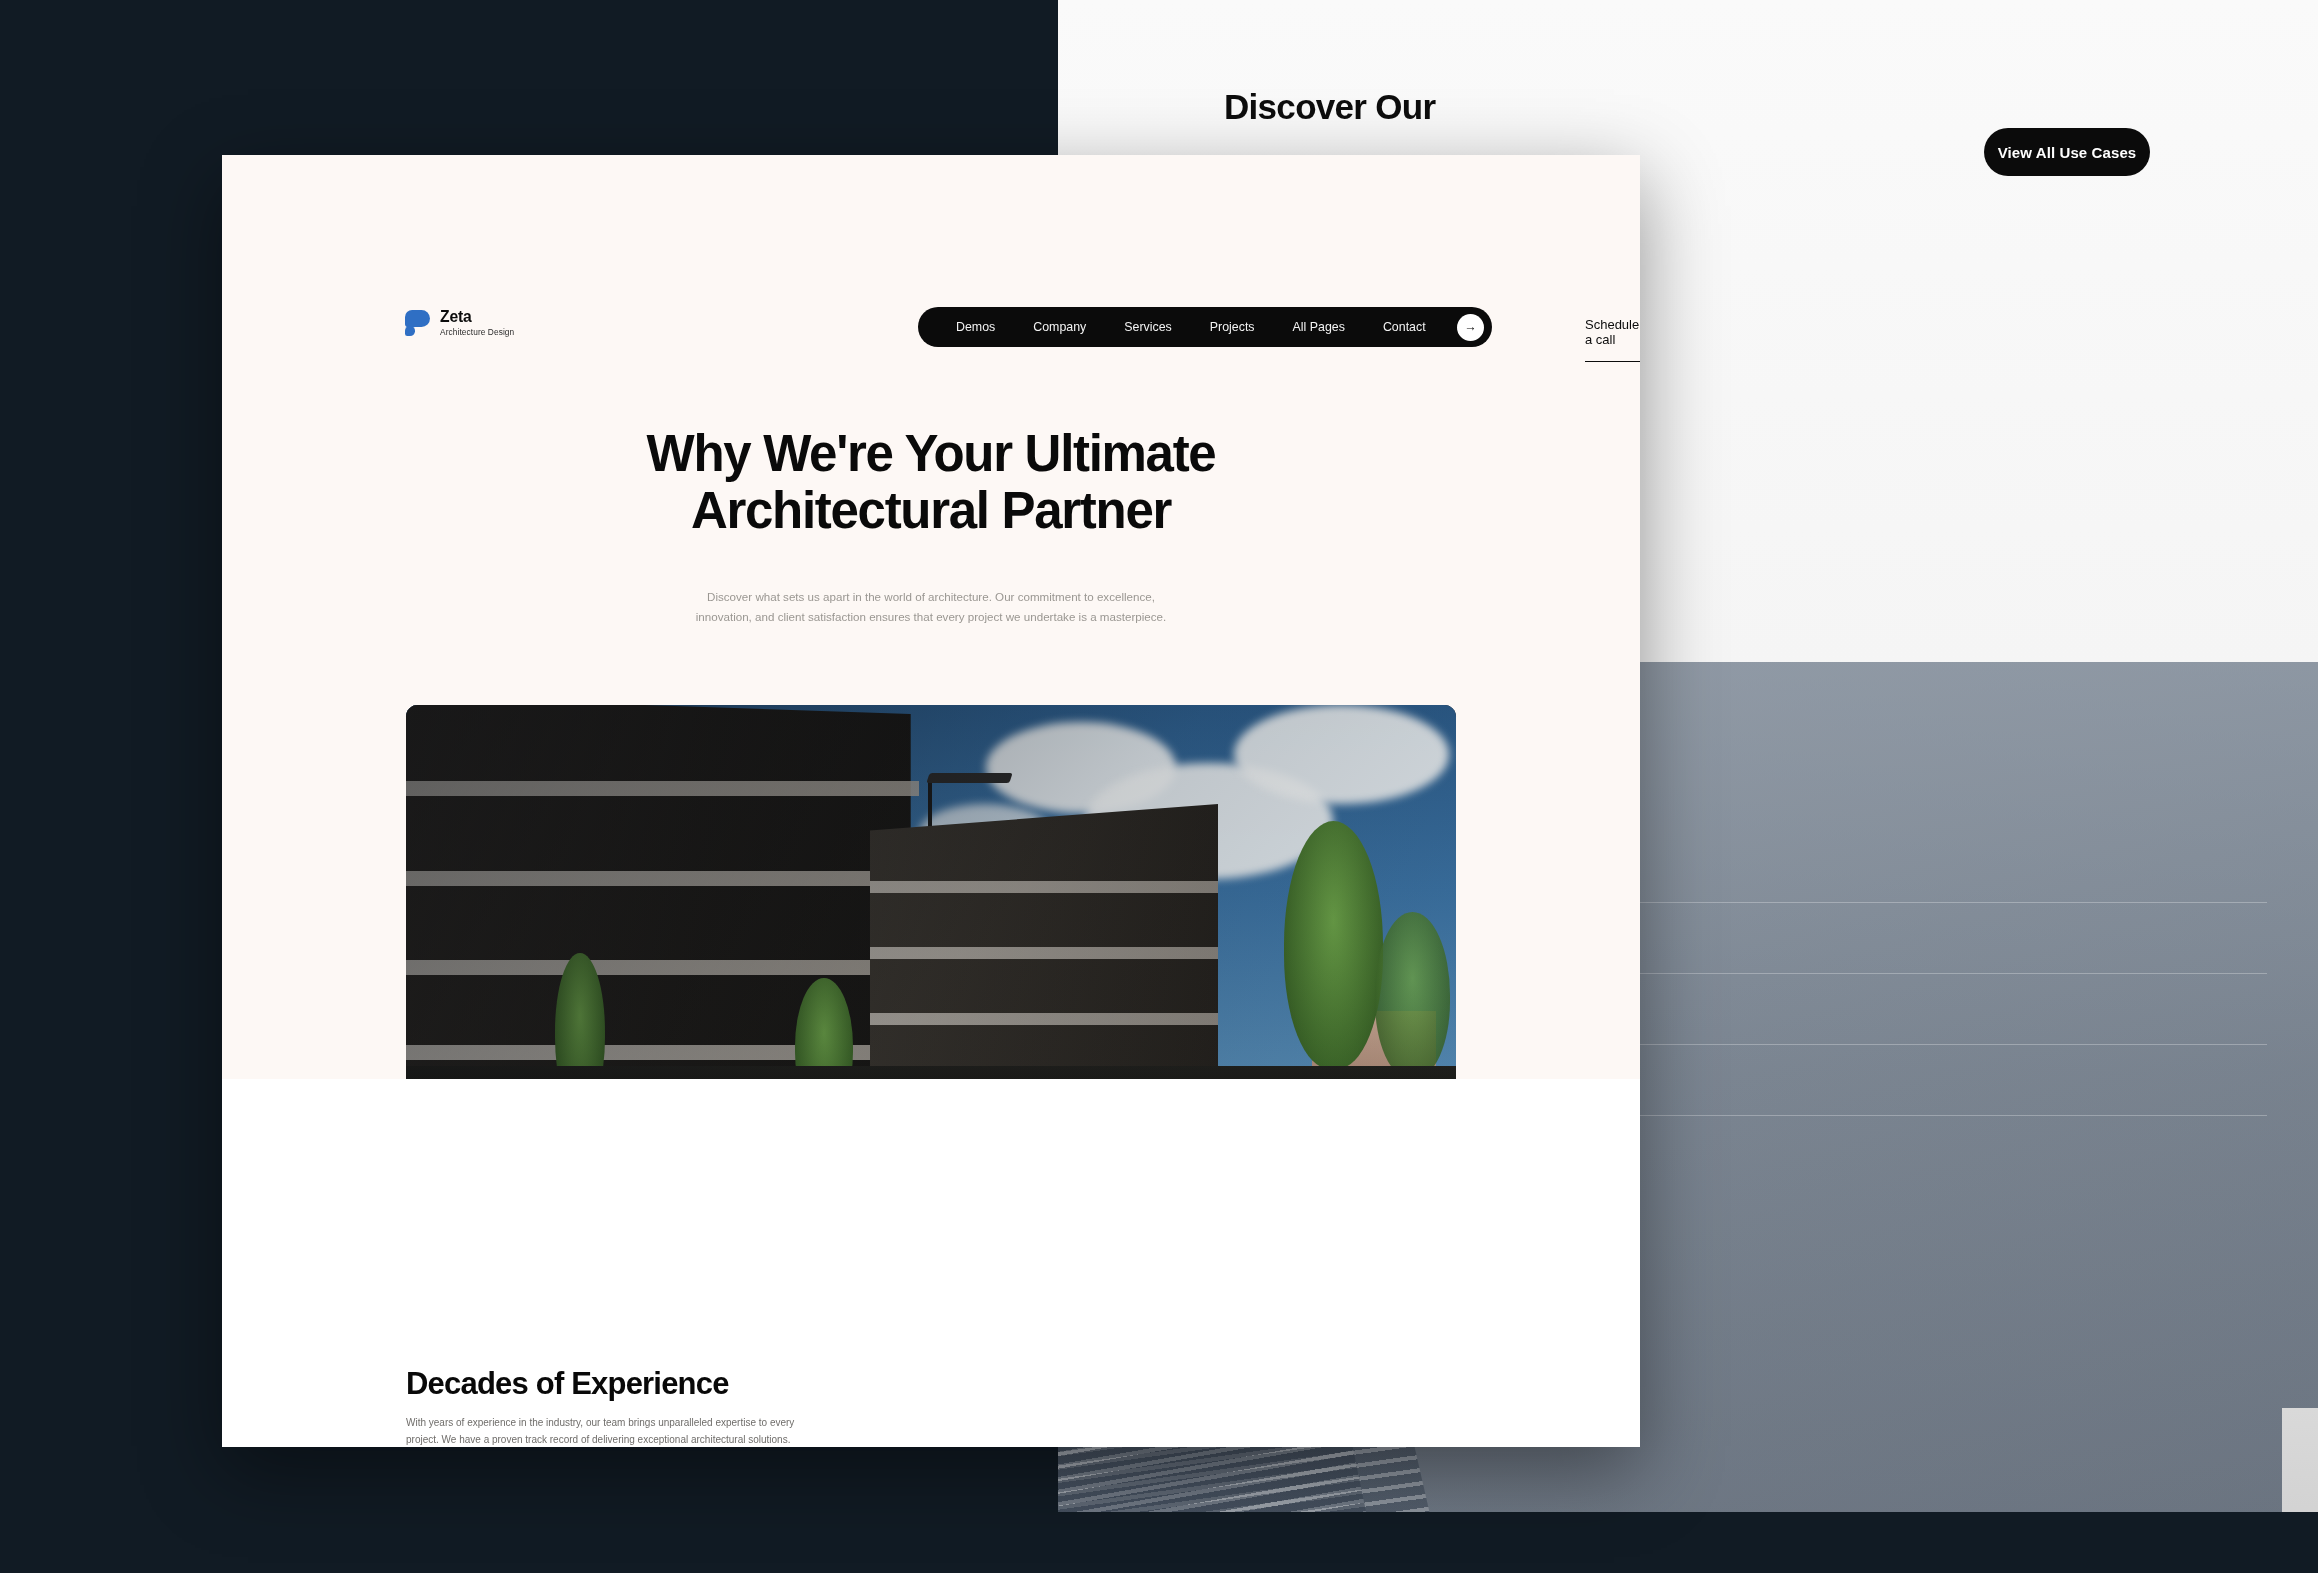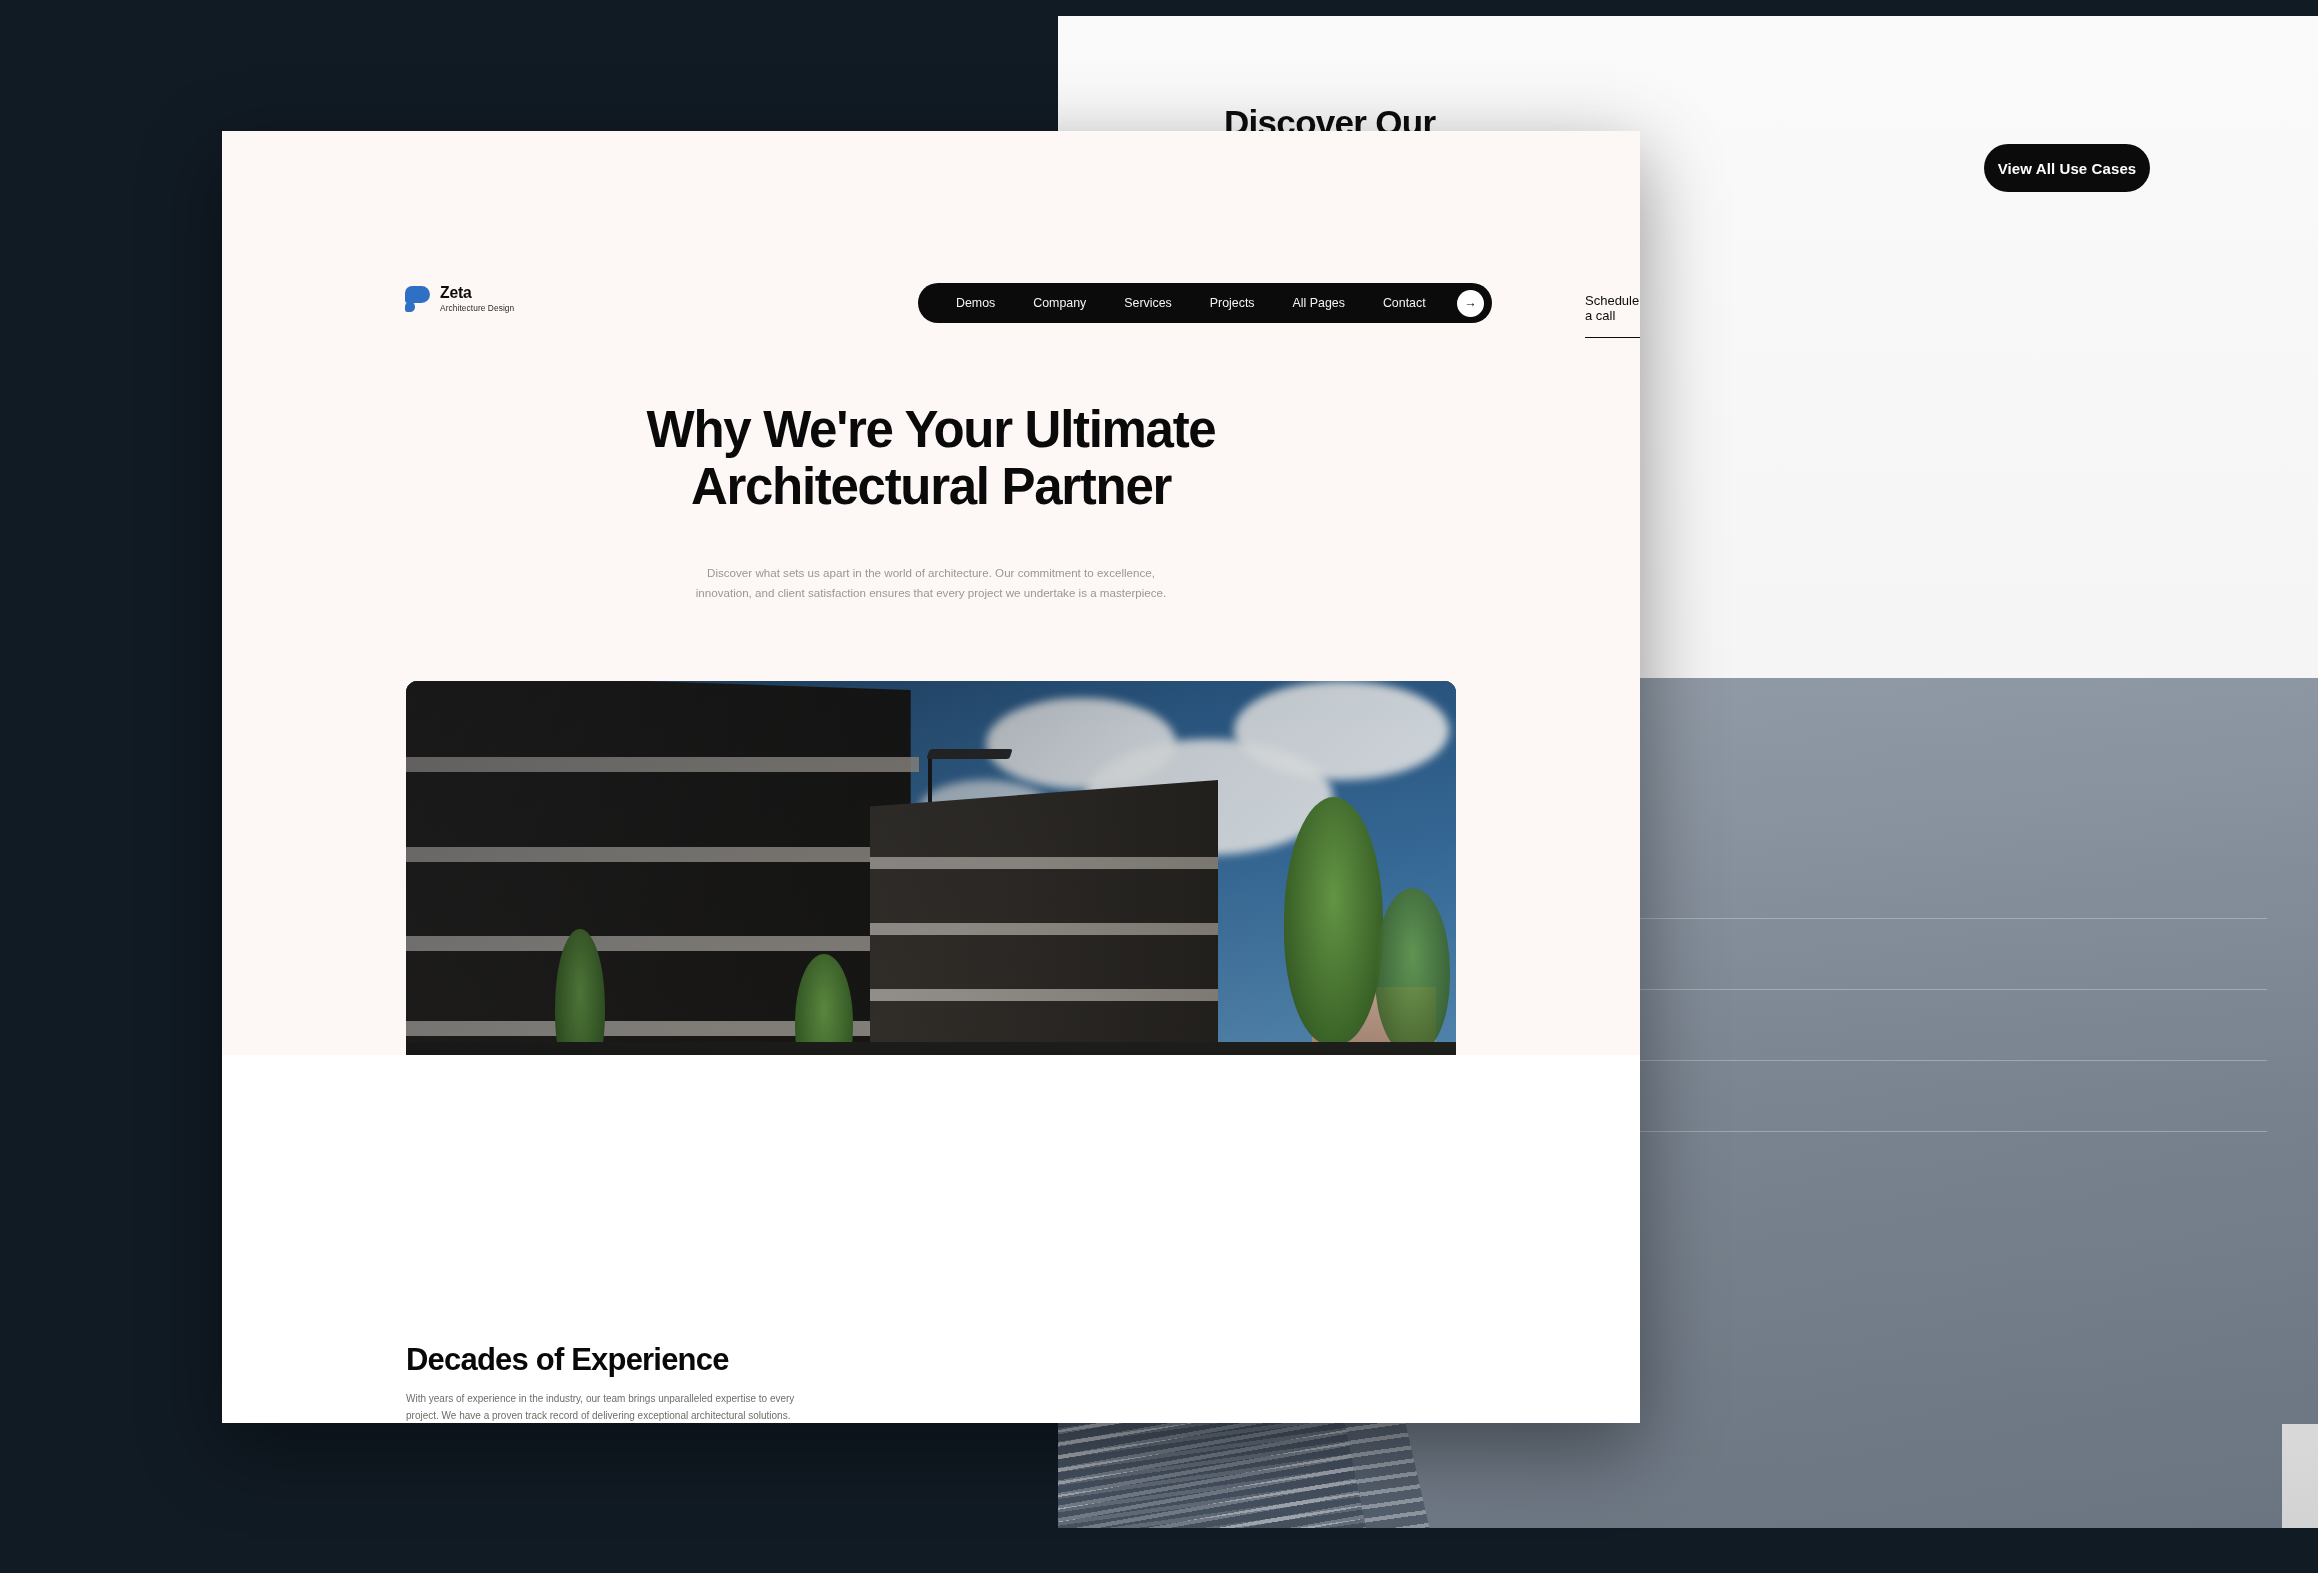--- a/index.html
+++ b/index.html
@@ -8,21 +8,21 @@
     font-family:"Liberation Sans", sans-serif;
     background:#111b24;
     position:relative;
   }
 
   
   .backdrop { position:absolute; inset:0; background:#111b24; }
 
   
   .bg-page {
-    position:absolute; left:1058px; top:16px; width:1260px; height:1512px;
+    position:absolute; left:1058px; top:0; width:1260px; height:1512px;
     background:#f7f7f7; overflow:hidden;
   }
   .bg-usecases {
     position:absolute; left:0; top:0; width:1260px; height:662px;
     background:linear-gradient(180deg,#fafafa 0%,#f5f5f5 100%);
   }
   .bg-discover-title {
     position:absolute; left:166px; top:87px;
     font-size:35px; font-weight:700; color:#0d0d0d; letter-spacing:-0.7px;
     white-space:nowrap;
@@ -76,21 +76,21 @@
 
   
   .person {
     position:absolute; left:1224px; top:1408px; width:315px; height:166px;
     background:linear-gradient(180deg,#d9d9d9 0%,#cfcfcf 100%);
     overflow:hidden;
   }
 
   
   .fg-card {
-    position:absolute; left:222px; top:131px; width:1418px; height:1292px;
+    position:absolute; left:222px; top:155px; width:1418px; height:1292px;
     background:#ffffff; overflow:hidden;
     box-shadow:0 25px 75px rgba(0,0,0,.42);
   }
   .fg-hero {
     position:absolute; left:0; top:0; width:100%; height:924px;
     background:#fdf8f5;
   }
   .logo { position:absolute; left:181px; top:154px; display:flex; align-items:center; gap:9px; }
   .logo-mark { position:relative; width:28px; height:28px; }
   .logo-mark .bub {

